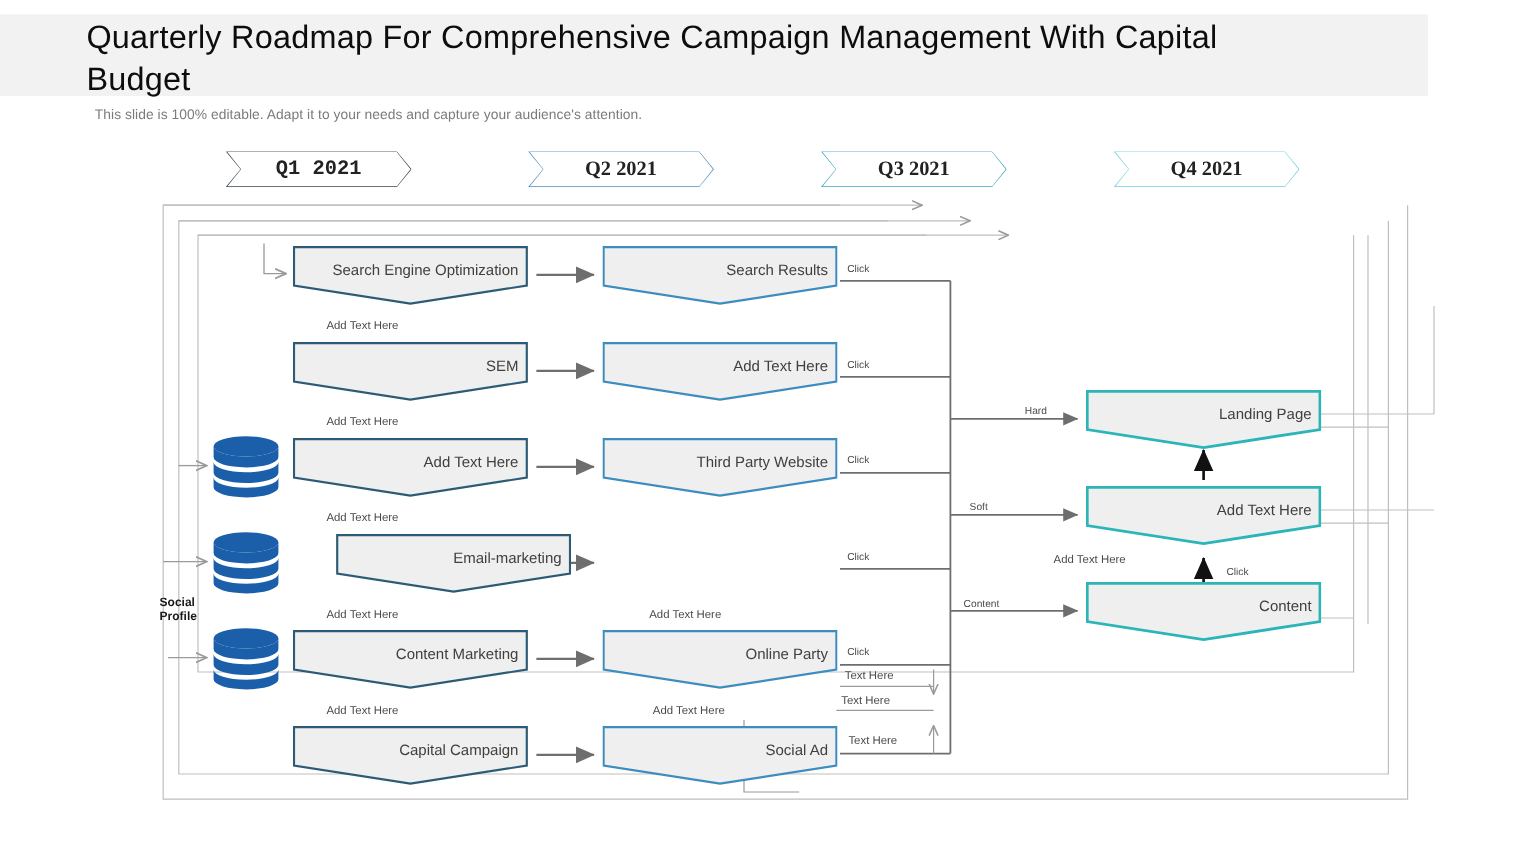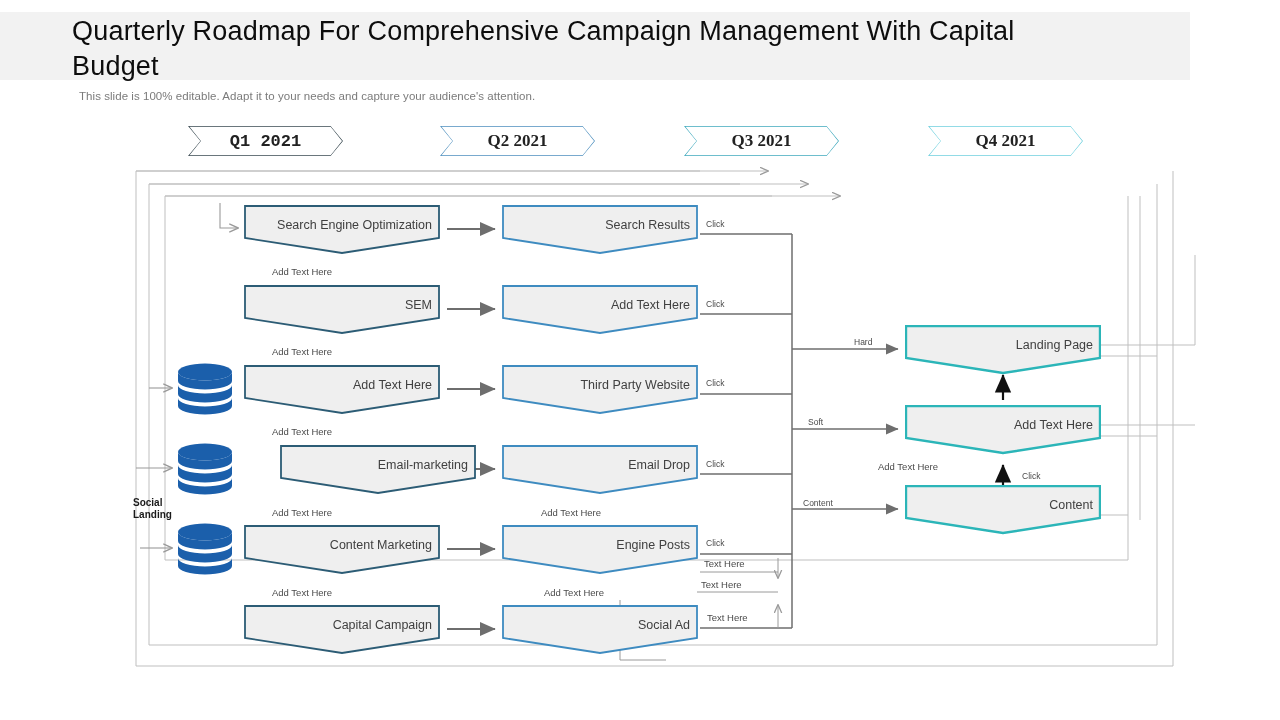--- a/index.html
+++ b/index.html
@@ -229,21 +229,21 @@
       <ellipse cx="29" cy="10" rx="27" ry="8.5"></ellipse>
       <path d="M2,10 v9 a27,8.5 0 0 0 54,0 v-9 a27,8.5 0 0 1 -54,0 z"></path>
       <path d="M2,23 v9 a27,8.5 0 0 0 54,0 v-9 a27,8.5 0 0 1 -54,0 z"></path>
       <path d="M2,36 v8 a27,8.5 0 0 0 54,0 v-8 a27,8.5 0 0 1 -54,0 z"></path>
     </g>
       </svg>
   </div>
 
   <div class="socialprof">
     <div>Social</div>
-    <div>Landing</div>
+    <div>Profile</div>
   </div>
 
   <div class="fbox two-line" style="left:244px; top:205px; width:196px; height:50px;">
     <svg width="196" height="50" viewBox="0 0 196 50">
       <polygon points="1,1 195,1 195,33 98,48 1,33" fill="#efefef" stroke="#2c5c75" stroke-width="1.8"></polygon>
     </svg>
     <span class="lbl">Search Engine Optimization</span>
   </div>
   <div class="fbox" style="left:244px; top:285px; width:196px; height:50px;">
     <svg width="196" height="50" viewBox="0 0 196 50">
@@ -287,31 +287,25 @@
       <polygon points="1,1 195,1 195,33 98,48 1,33" fill="#efefef" stroke="#3e8bc0" stroke-width="1.8"></polygon>
     </svg>
     <span class="lbl">Add Text Here</span>
   </div>
   <div class="fbox" style="left:502px; top:365px; width:196px; height:50px;">
     <svg width="196" height="50" viewBox="0 0 196 50">
       <polygon points="1,1 195,1 195,33 98,48 1,33" fill="#efefef" stroke="#3e8bc0" stroke-width="1.8"></polygon>
     </svg>
     <span class="lbl">Third Party Website</span>
   </div>
-  <div class="fbox" style="left:502px; top:445px; width:196px; height:50px;">
-    <svg width="196" height="50" viewBox="0 0 196 50">
-      <polygon points="1,1 195,1 195,33 98,48 1,33" fill="#efefef" stroke="#3e8bc0" stroke-width="1.8"></polygon>
-    </svg>
-    <span class="lbl">Email Drop</span>
-  </div>
   <div class="fbox" style="left:502px; top:525px; width:196px; height:50px;">
     <svg width="196" height="50" viewBox="0 0 196 50">
       <polygon points="1,1 195,1 195,33 98,48 1,33" fill="#efefef" stroke="#3e8bc0" stroke-width="1.8"></polygon>
     </svg>
-    <span class="lbl">Engine Posts</span>
+    <span class="lbl">Online Party</span>
   </div>
   <div class="fbox" style="left:502px; top:605px; width:196px; height:50px;">
     <svg width="196" height="50" viewBox="0 0 196 50">
       <polygon points="1,1 195,1 195,33 98,48 1,33" fill="#efefef" stroke="#3e8bc0" stroke-width="1.8"></polygon>
     </svg>
     <span class="lbl">Social Ad</span>
   </div>
 
   <div class="fbox" style="left:905px; top:325px; width:196px; height:50px;">
     <svg width="196" height="50" viewBox="0 0 196 50">

